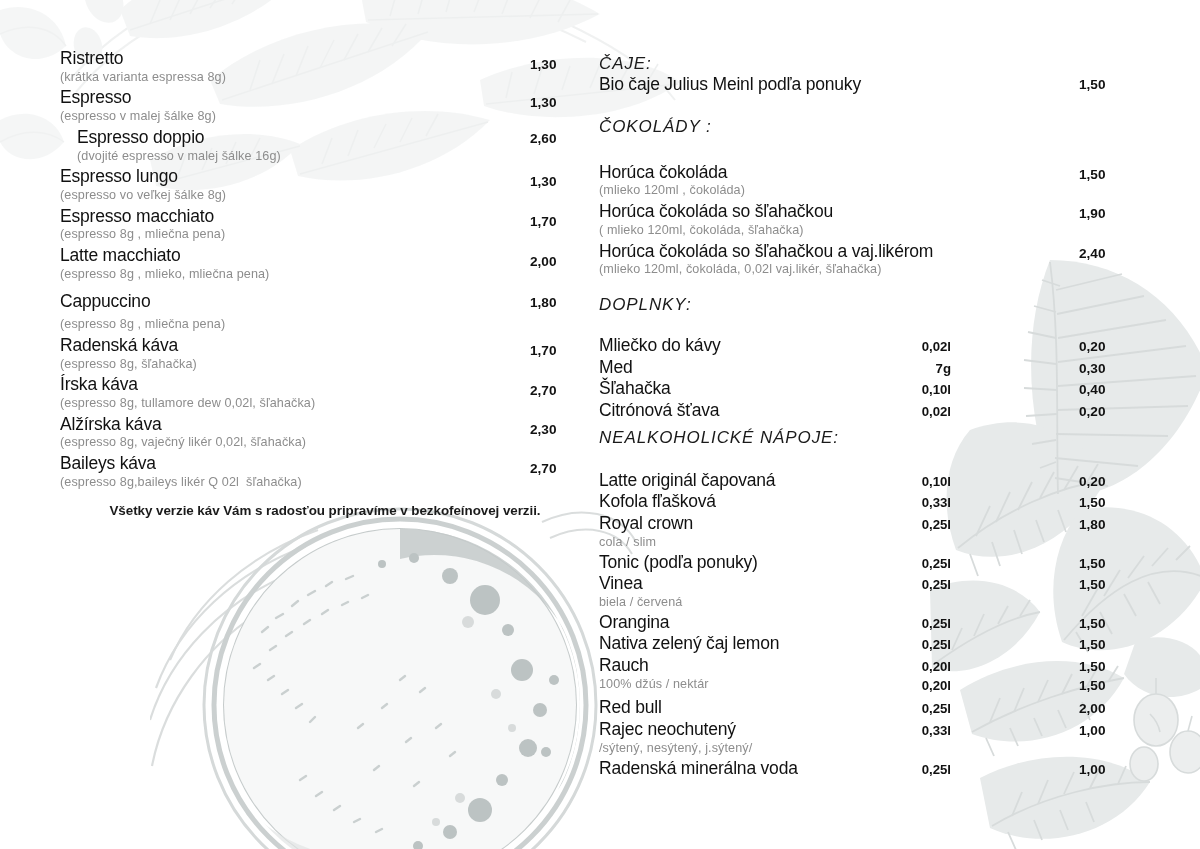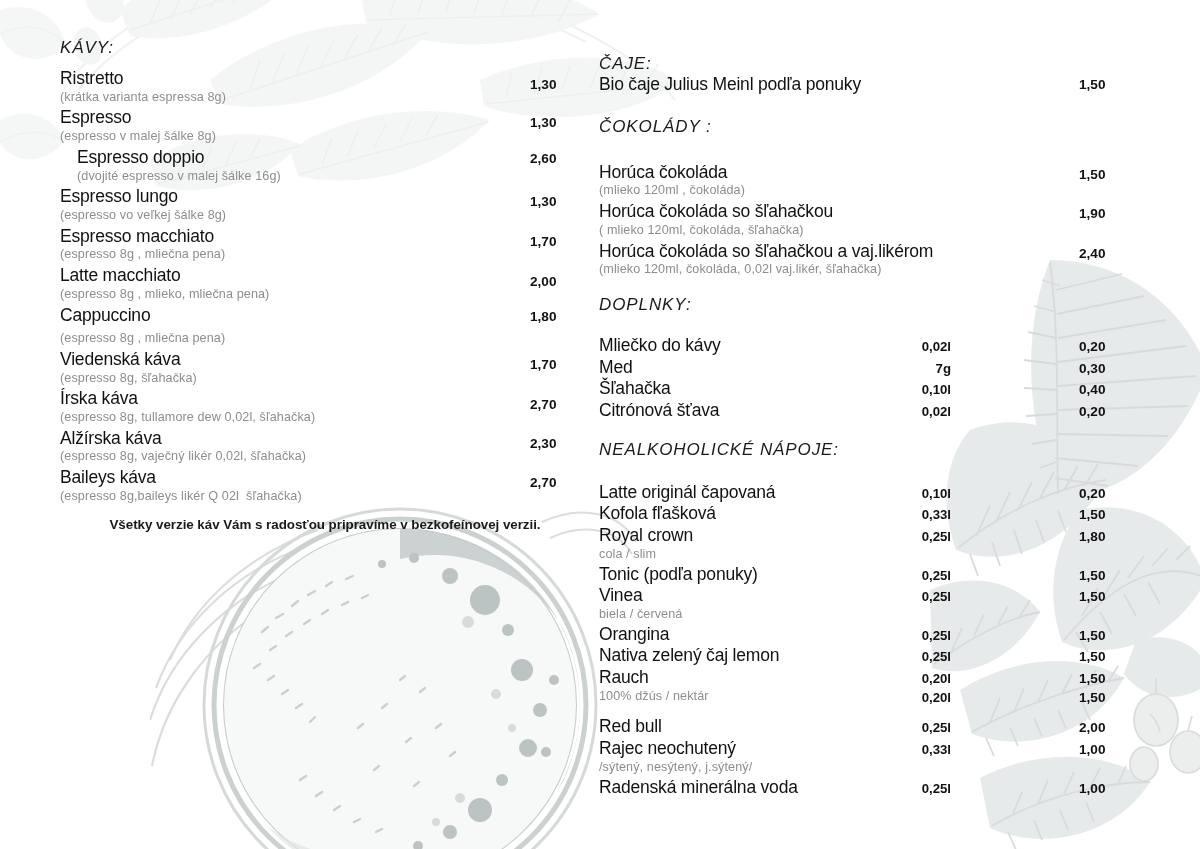--- a/index.html
+++ b/index.html
@@ -383,21 +383,20 @@
         <path d="M0,34 C26,22 52,26 66,46"></path>
         <path d="M0,142 C24,128 48,130 64,142"></path>
       </g>
     </svg>
   </div>
 
   <div class="content">
 
     <div class="col-left">
 
-      <div class="section-head">KÁVY:</div>
 
       <div class="row" style="margin-top:10px;">
         <div class="name">Ristretto</div>
         <div class="desc">(krátka varianta espressa 8g)</div>
         <div class="price" style="top:9px;">1,30</div>
       </div>
 
       <div class="row" style="margin-top:2px;">
         <div class="name">Espresso</div>
         <div class="desc">(espresso v malej šálke 8g)</div>
@@ -421,28 +420,28 @@
         <div class="desc">(espresso 8g , mliečna pena)</div>
         <div class="price" style="top:8px;">1,70</div>
       </div>
 
       <div class="row" style="margin-top:2px;">
         <div class="name">Latte macchiato</div>
         <div class="desc">(espresso 8g , mlieko, mliečna pena)</div>
         <div class="price" style="top:9px;">2,00</div>
       </div>
 
-      <div class="row" style="margin-top:2px;">
+      <div class="row" style="margin-top:8px;">
         <div class="name">Cappuccino</div>
         <div class="desc" style="margin-top:5px;">(espresso 8g , mliečna pena)</div>
         <div class="price" style="top:4px;">1,80</div>
       </div>
 
       <div class="row" style="margin-top:2px;">
-        <div class="name">Viedenská káva</div>
+        <div class="name">Radenská káva</div>
         <div class="desc">(espresso 8g, šľahačka)</div>
         <div class="price" style="top:8px;">1,70</div>
       </div>
 
       <div class="row" style="margin-top:2px;">
         <div class="name">Írska káva</div>
         <div class="desc">(espresso 8g, tullamore dew 0,02l, šľahačka)</div>
         <div class="price" style="top:9px;">2,70</div>
       </div>
 
@@ -506,21 +505,21 @@
         <div class="name">Šľahačka</div>
         <div class="vol" style="top:4px;">0,10l</div>
         <div class="price" style="top:4px;">0,40</div>
       </div>
       <div class="row">
         <div class="name">Citrónová šťava</div>
         <div class="vol" style="top:4px;">0,02l</div>
         <div class="price" style="top:4px;">0,20</div>
       </div>
 
-      <div class="section-head" style="margin-top:18px;">NEALKOHOLICKÉ NÁPOJE:</div>
+      <div class="section-head" style="margin-top:6px;">NEALKOHOLICKÉ NÁPOJE:</div>
 
       <div class="row" style="margin-top:22px;">
         <div class="name">Latte originál čapovaná</div>
         <div class="vol" style="top:4px;">0,10l</div>
         <div class="price" style="top:4px;">0,20</div>
       </div>
       <div class="row">
         <div class="name">Kofola fľašková</div>
         <div class="vol" style="top:4px;">0,33l</div>
         <div class="price" style="top:4px;">1,50</div>
@@ -559,21 +558,21 @@
       <div class="row">
         <div class="name">Rauch</div>
         <div class="vol" style="top:4px;">0,20l</div>
         <div class="price" style="top:4px;">1,50</div>
       </div>
       <div class="row">
         <div class="desc">100% džús / nektár</div>
         <div class="vol" style="top:1px;">0,20l</div>
         <div class="price" style="top:1px;">1,50</div>
       </div>
-      <div class="row" style="margin-top:12px;">
+      <div class="row" style="margin-top:5px;">
         <div class="name">Red bull</div>
         <div class="vol" style="top:4px;">0,25l</div>
         <div class="price" style="top:4px;">2,00</div>
       </div>
       <div class="row">
         <div class="name">Rajec neochutený</div>
         <div class="vol" style="top:4px;">0,33l</div>
         <div class="price" style="top:4px;">1,00</div>
       </div>
       <div class="row">

